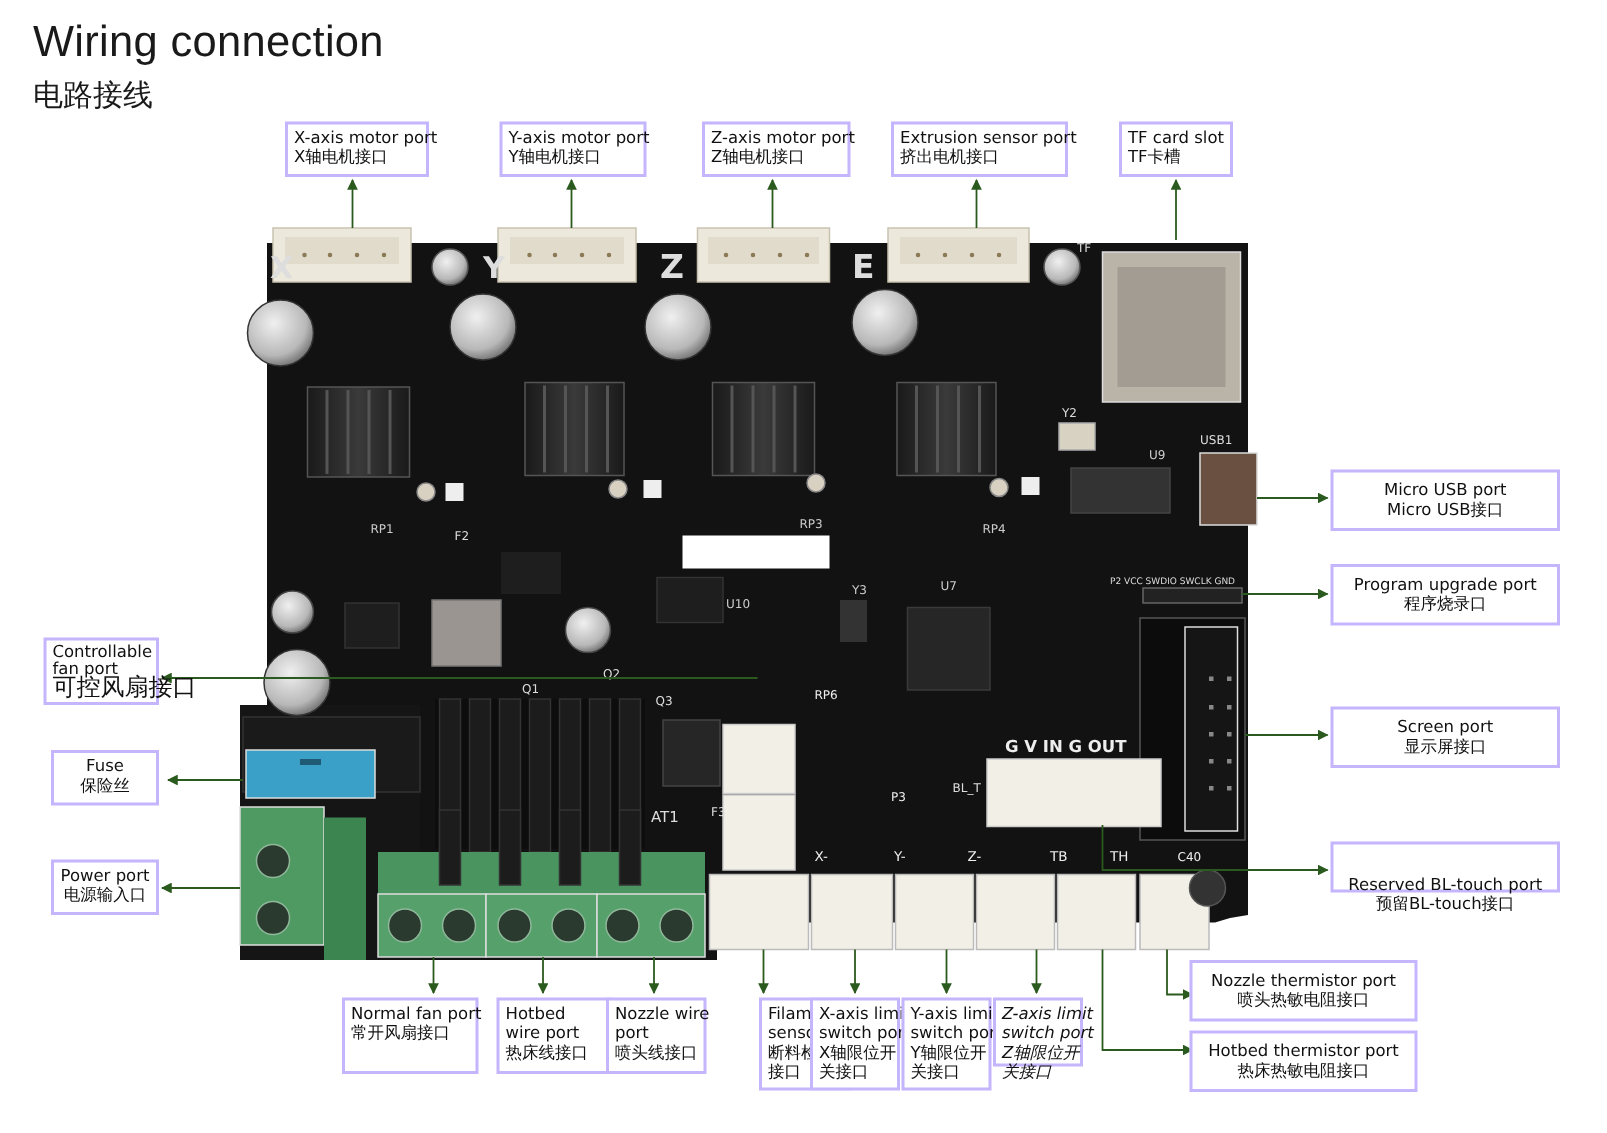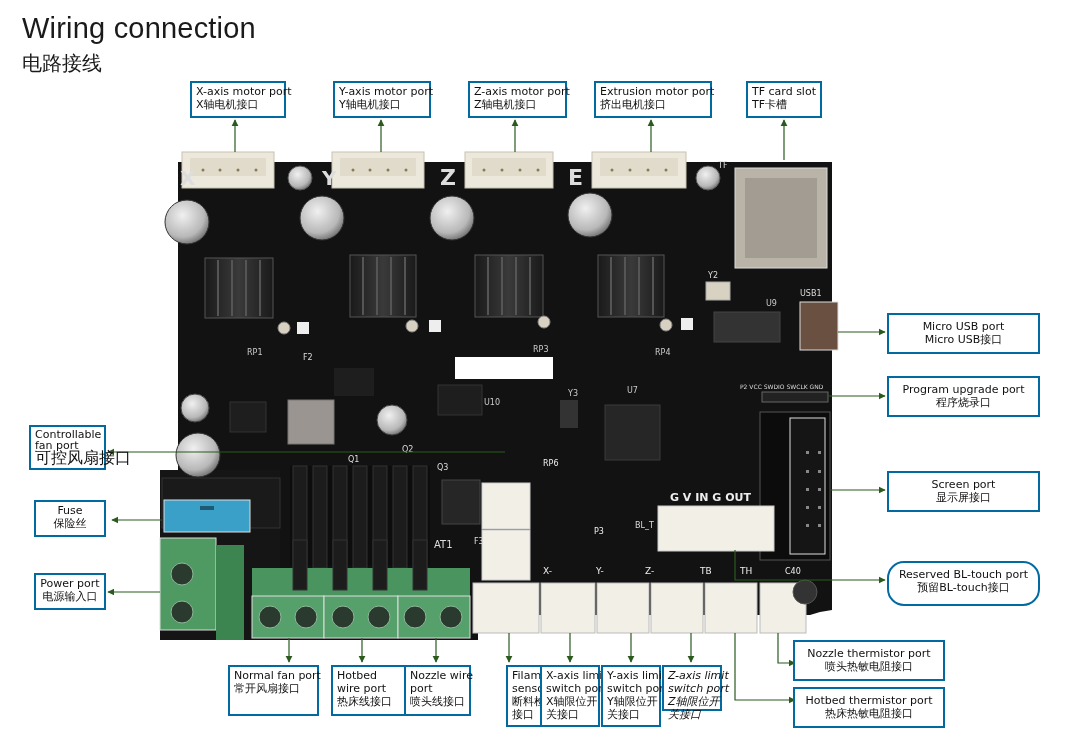--- a/index.html
+++ b/index.html
@@ -1,20 +1,20 @@
 <!DOCTYPE html>
 <html><head>
 <meta charset="utf-8">
 <style>
   html,body{margin:0;padding:0;background:#fff;}
   body{width:1071px;height:755px;position:relative;overflow:hidden;font-family:"DejaVu Sans","Liberation Sans",sans-serif;}
   .title{position:absolute;left:22px;top:12px;font-family:"Liberation Sans",sans-serif;font-weight:normal;font-size:29px;color:#1a1a1a;letter-spacing:0.2px;}
   .subtitle{position:absolute;left:22px;top:50px;font-size:20px;color:#1a1a1a;}
   .board{position:absolute;left:0;top:0;}
-  .lbl{position:absolute;border:2px solid #0369a1;background:#fff;color:#111;font-size:11px;line-height:13px;padding:2px 4px;box-sizing:border-box;}
+  .lbl{position:absolute;border:2px solid #c4b5fd;background:#fff;color:#111;font-size:11px;line-height:13px;padding:2px 4px;box-sizing:border-box;}
   .lbl.center{text-align:center;}
   .lbl span{display:block;white-space:nowrap;}
   svg text{font-family:"DejaVu Sans",sans-serif;}
 </style>
 </head>
 <body>
 
 <div class="title">Wiring connection</div>
 <div class="subtitle">电路接线</div>
 
@@ -282,41 +282,41 @@
 </div>
 <div class="lbl" style="left:333px;top:81px;width:98px;height:37px;">
   <span>Y-axis motor port</span>
   <span>Y轴电机接口</span>
 </div>
 <div class="lbl" style="left:468px;top:81px;width:99px;height:37px;">
   <span>Z-axis motor port</span>
   <span>Z轴电机接口</span>
 </div>
 <div class="lbl" style="left:594px;top:81px;width:118px;height:37px;">
-  <span>Extrusion motor port</span>
+  <span>Extrusion sensor port</span>
   <span>挤出电机接口</span>
 </div>
 <div class="lbl" style="left:746px;top:81px;width:76px;height:37px;">
   <span>TF card slot</span>
   <span>TF卡槽</span>
 </div>
 
 <div class="lbl center" style="left:887px;top:313px;width:153px;height:41px;padding-top:5px;">
   <span>Micro USB port</span>
   <span>Micro USB接口</span>
 </div>
 <div class="lbl center" style="left:887px;top:376px;width:153px;height:41px;padding-top:5px;">
   <span>Program upgrade port</span>
   <span>程序烧录口</span>
 </div>
 <div class="lbl center" style="left:887px;top:471px;width:153px;height:41px;padding-top:5px;">
   <span>Screen port</span>
   <span>显示屏接口</span>
 </div>
-<div class="lbl center" style="left:887px;top:561px;width:153px;height:45px;padding-top:5px;border-radius:17px;">
+<div class="lbl center" style="left:887px;top:561px;width:153px;height:34px;padding-top:20px;">
   <span>Reserved BL-touch port</span>
   <span>预留BL-touch接口</span>
 </div>
 <div class="lbl center" style="left:793px;top:640px;width:152px;height:41px;padding-top:5px;">
   <span>Nozzle thermistor port</span>
   <span>喷头热敏电阻接口</span>
 </div>
 <div class="lbl center" style="left:793px;top:687px;width:152px;height:41px;padding-top:5px;">
   <span>Hotbed thermistor port</span>
   <span>热床热敏电阻接口</span>

